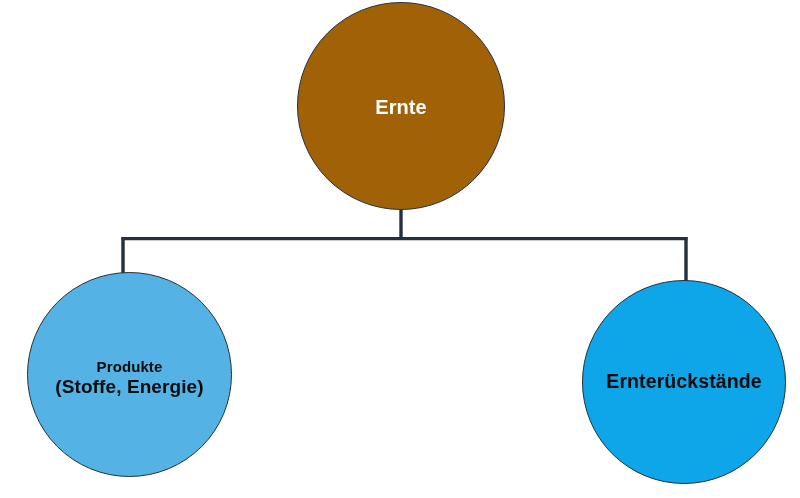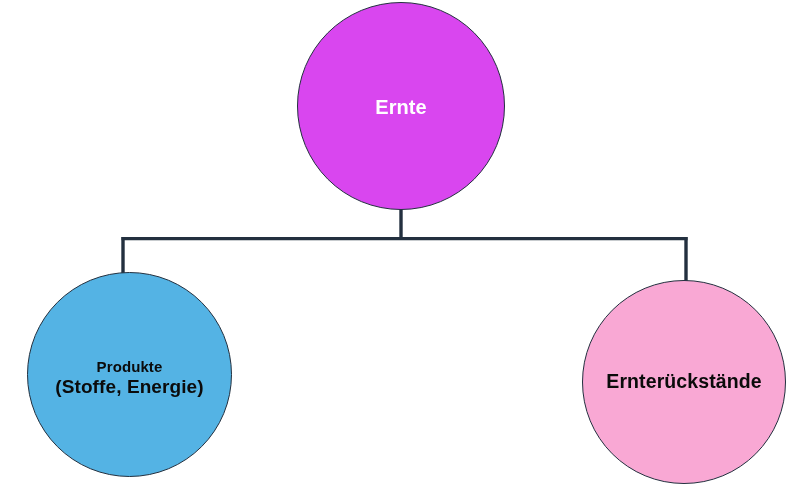--- a/index.html
+++ b/index.html
@@ -48,21 +48,21 @@
     font-size: 19px;
     letter-spacing: 0.1px;
     white-space: nowrap;
   }
   
   #node-ernte {
     left: 297px;
     top: 2px;
     width: 208px;
     height: 208px;
-    background: #d946ef;
+    background: #a16207;
     border: 1.6px solid #23303F;
   }
   #node-ernte .node-label-primary {
     color: #ffffff;
     font-size: 20px;
     transform: translateY(2px);
   }
   
   #node-produkte {
     left: 27px;
@@ -78,21 +78,21 @@
   }
   #node-produkte .node-text-wrap {
     transform: translateY(4px);
   }
   
   #node-ernterueckstaende {
     left: 582px;
     top: 280px;
     width: 204px;
     height: 204px;
-    background: #f9a8d4;
+    background: #0ea5e9;
     border: 1.6px solid #23303F;
   }
   #node-ernterueckstaende .node-label-primary {
     color: #0B0B0B;
     font-size: 19.5px;
     transform: translateY(-1px);
   }
   .node-text-wrap {
     display: flex;
     flex-direction: column;

